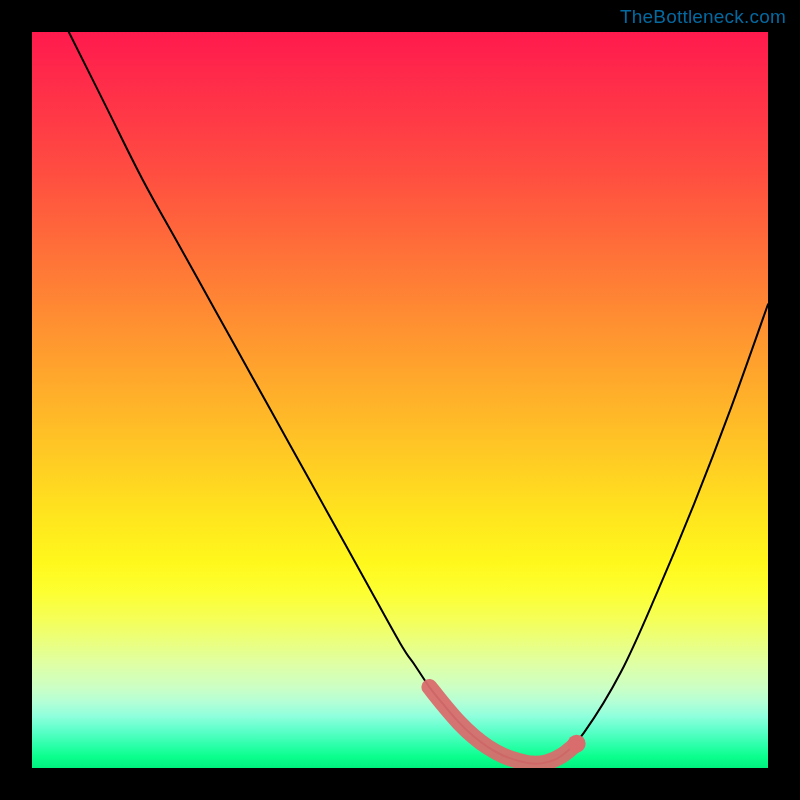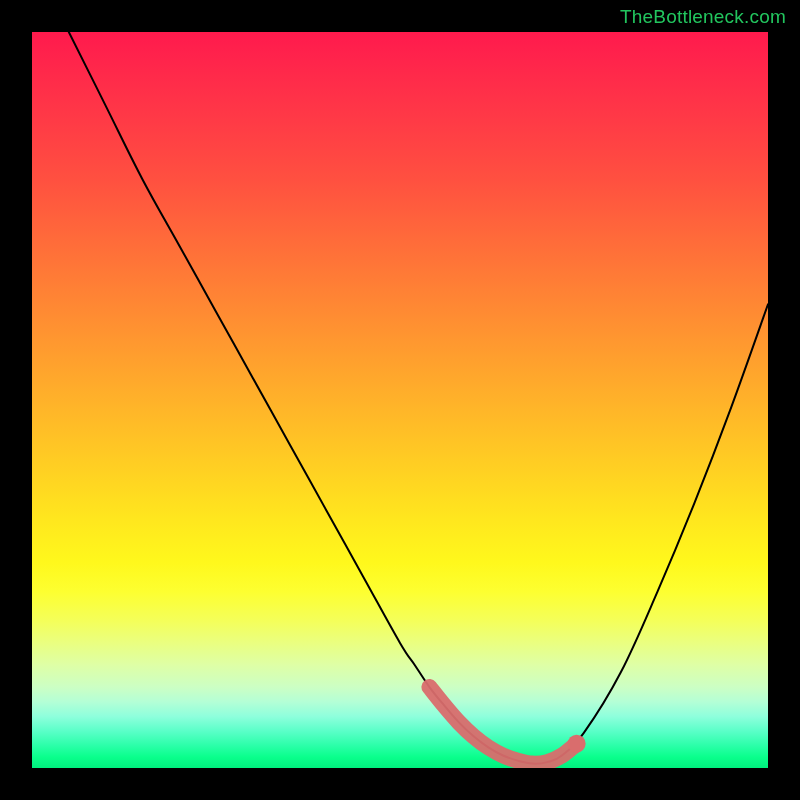--- a/index.html
+++ b/index.html
@@ -44,21 +44,21 @@
       #8effdc 93%,
       #5affc8 95%,
       #2affa8 97%,
       #0aff8c 98.5%,
       #00f07e 100%);
   }
   .watermark {
     position: absolute;
     top: 6px;
     right: 14px;
-    color: #22c55e;
+    color: #0369a1;
     font-size: 19px;
     letter-spacing: 0.2px;
     user-select: none;
   }
   svg {
     position: absolute;
     left: 0;
     top: 0;
   }
 </style>

